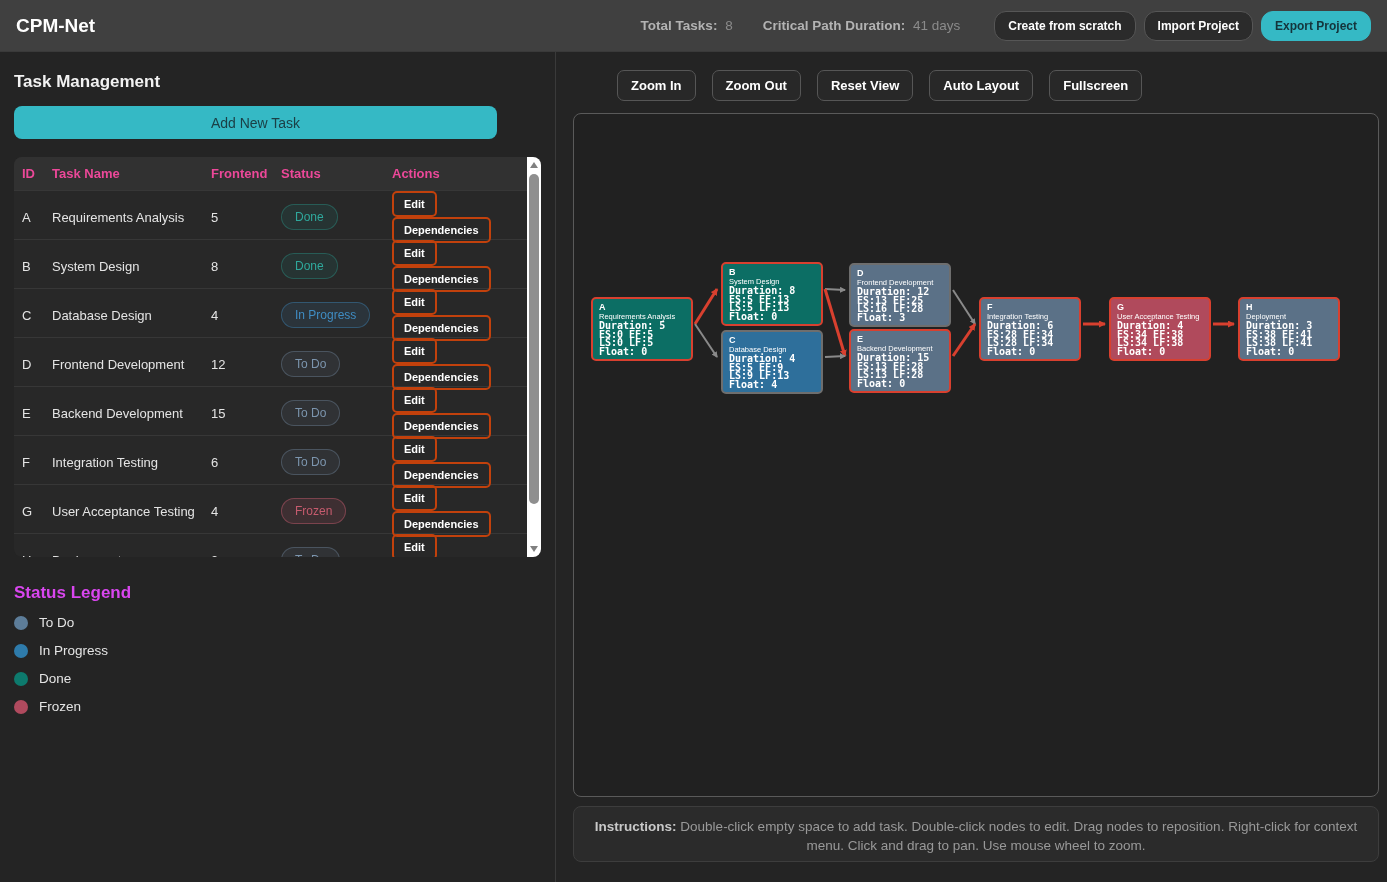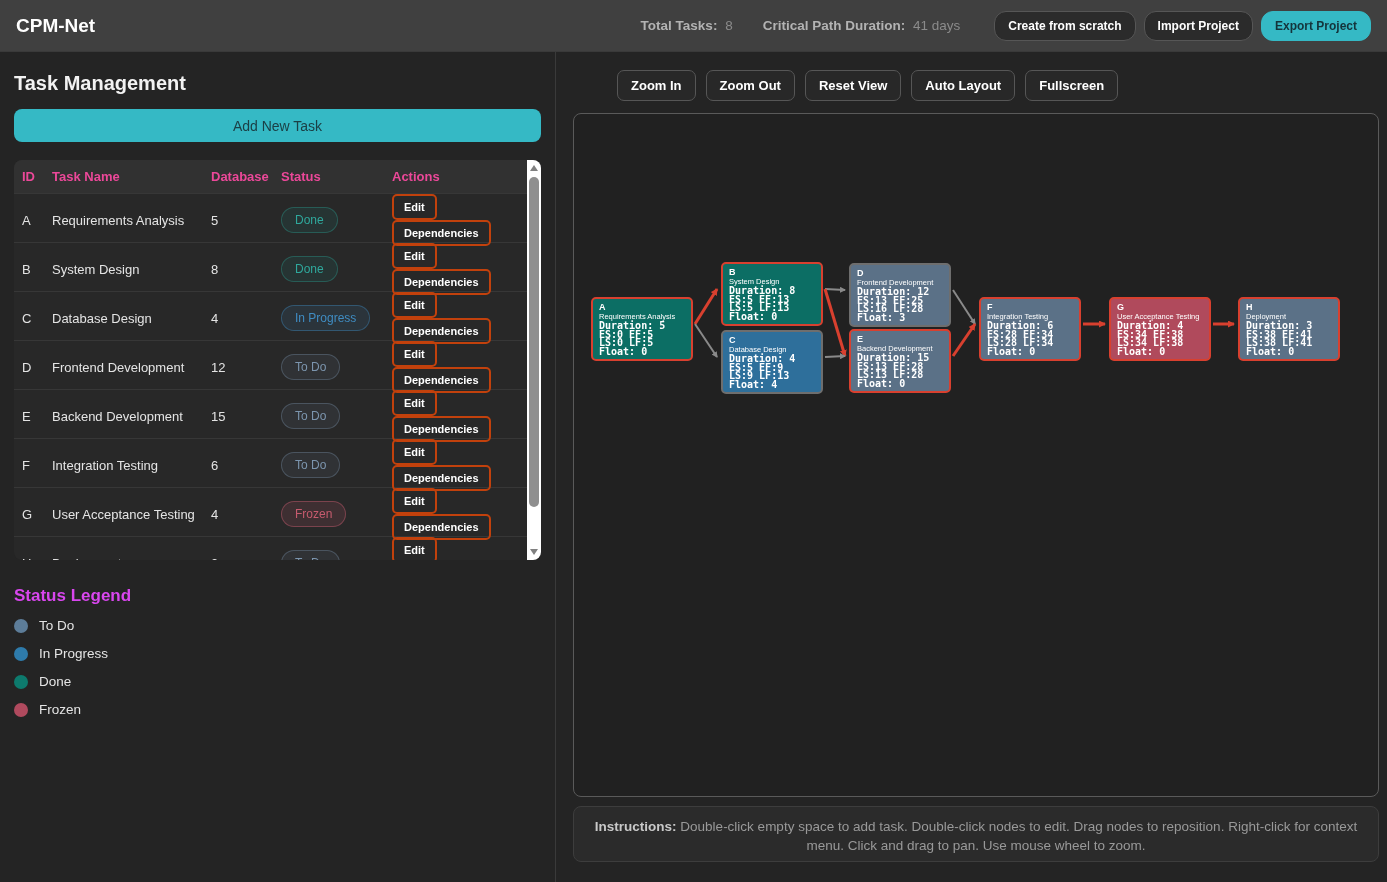--- a/index.html
+++ b/index.html
@@ -23,23 +23,23 @@
     background:#2b2b2b; border:1px solid #565656; color:#ffffff;
     font-weight:700; font-size:12px; padding:7px 13px; border-radius:12px;
     margin-left:8px; font-family:inherit; cursor:pointer;
   }
   .hbtn.primary { background:#35b9c5; border-color:#35b9c5; color:#14343b; }
   
   .left-panel {
     position:absolute; top:52px; left:0; width:556px; height:830px;
     border-right:1px solid #3a3a3a; padding:14px; background:#242424;
   }
-  .panel-title { font-size:20px; font-weight:700; color:#f2f2f2; margin:6px 0 14px 0; }
+  .panel-title { font-size:17px; font-weight:700; color:#f2f2f2; margin:6px 0 14px 0; }
   .add-btn {
-    width:527px; height:33px; background:#35b9c5; color:#1b4046;
+    width:483px; height:33px; background:#35b9c5; color:#1b4046;
     border:none; border-radius:8px; font-size:14px; font-family:inherit; cursor:pointer;
   }
   .task-table {
     position:relative; margin-top:18px; height:400px;
     background:#282828; border-radius:8px; overflow:hidden;
   }
   .trow, .thead {
     display:grid; grid-template-columns:30px 159px 70px 111px 1fr;
     align-items:center; padding:0 8px 0 8px; width:542px;
   }
@@ -62,21 +62,21 @@
   .sbar { position:absolute; top:0; right:0; width:14px; height:100%; background:#ffffff; }
   .sbar .thumb { position:absolute; left:2px; width:10px; top:17px; height:330px; background:#8f8f8f; border-radius:5px; }
   .sbar .arr { position:absolute; left:3px; width:0; height:0; border-left:4px solid transparent; border-right:4px solid transparent; }
   .sbar .up   { top:5px; border-bottom:6px solid #808080; }
   .sbar .down { bottom:5px; border-top:6px solid #808080; }
   
   .legend-title { font-size:17px; font-weight:700; color:#d946ef; margin:26px 0 12px 0; }
   .legend-item { display:flex; align-items:center; gap:11px; margin-bottom:13px; font-size:13.5px; color:#e4e4e4; }
   .legend-dot { width:14px; height:14px; border-radius:50%; flex:0 0 auto; }
   
-  .toolbar { position:absolute; top:70px; left:573px; display:flex; gap:10px;padding-left:44px; }
+  .toolbar { position:absolute; top:70px; left:573px; display:flex; gap:16px;padding-left:44px; }
   .tbtn {
     background:#282828; border:1px solid #565656; color:#ffffff;
     font-weight:700; font-size:13px; padding:7px 13px; border-radius:7px;
     font-family:inherit; cursor:pointer; margin:0;
   }
   .canvas {
     position:absolute; top:113px; left:573px; width:806px; height:684px;
     background:#212121; border:1px solid #5a5a5a; border-radius:8px; overflow:hidden;
   }
   .canvas svg { position:absolute; top:0; left:0; }
@@ -116,21 +116,21 @@
 </div>
 
 <div class="left-panel">
   <div class="panel-title">Task Management</div>
   <button class="add-btn">Add New Task</button>
 
   <div class="task-table">
     <div class="thead">
       <span>ID</span>
       <span>Task Name</span>
-      <span>Database</span>
+      <span>Frontend</span>
       <span>Status</span>
       <span>Actions</span>
     </div>
     <div id="tbody">
   <div class="trow">
     <span class="c-id">A</span>
     <span class="c-name">Requirements Analysis</span>
     <span class="c-dur">5</span>
     <span class="c-status"><span class="pill done">Done</span></span>
     <span class="c-actions">

